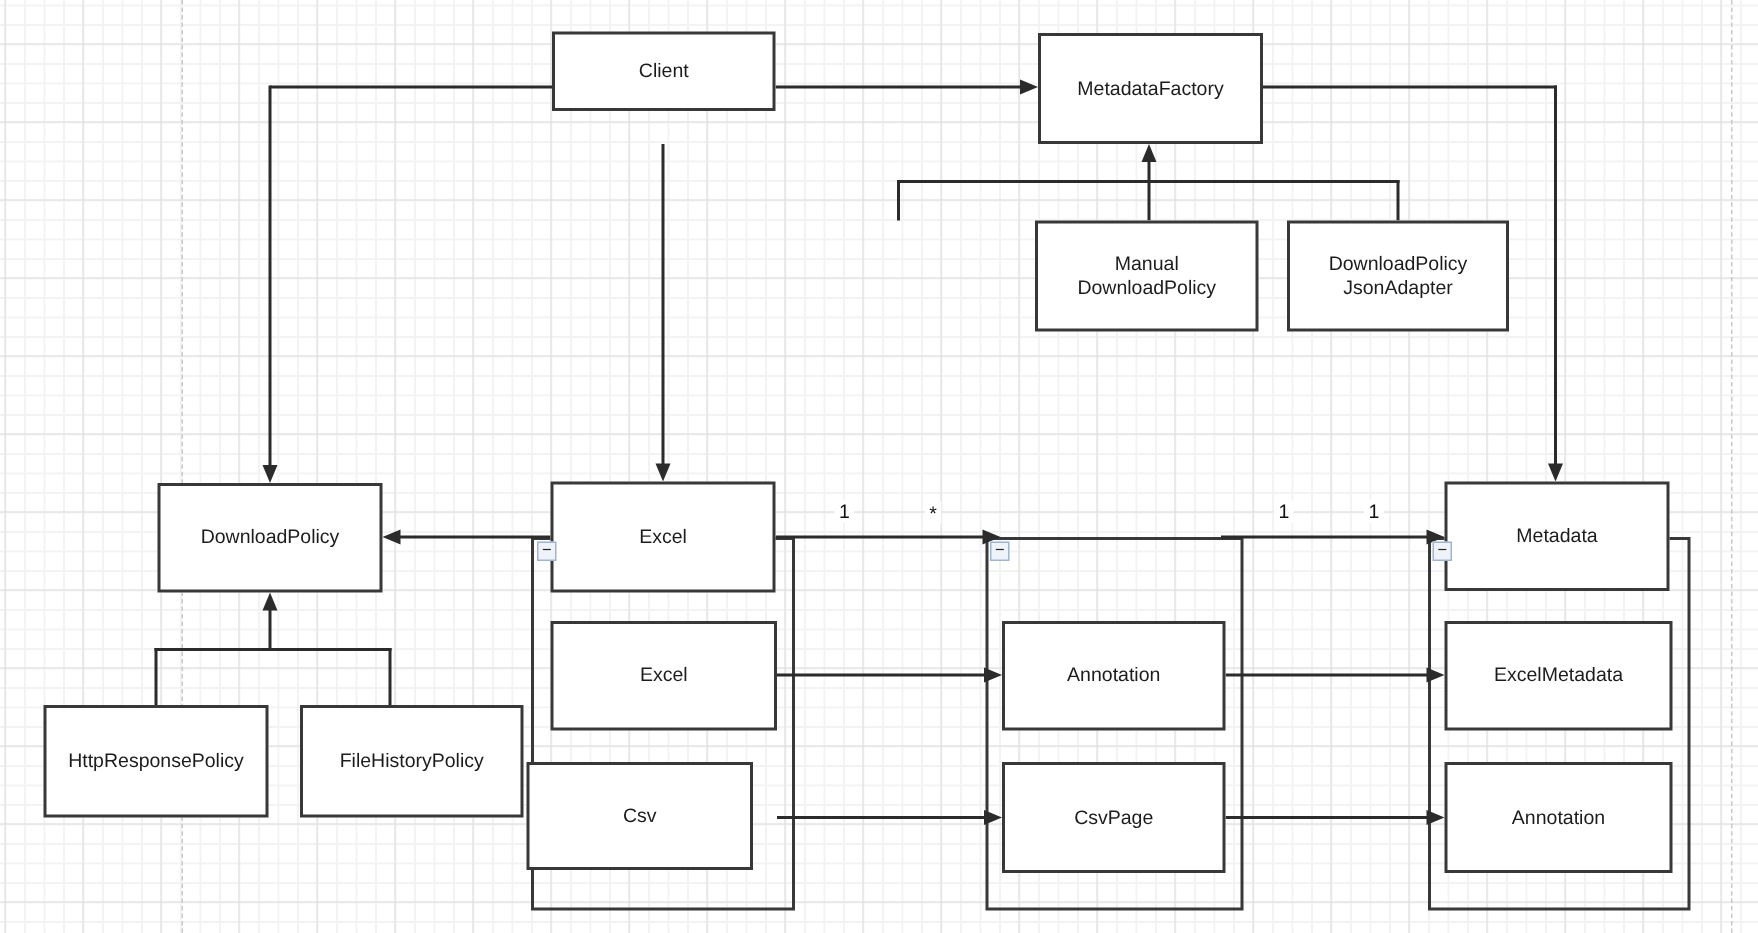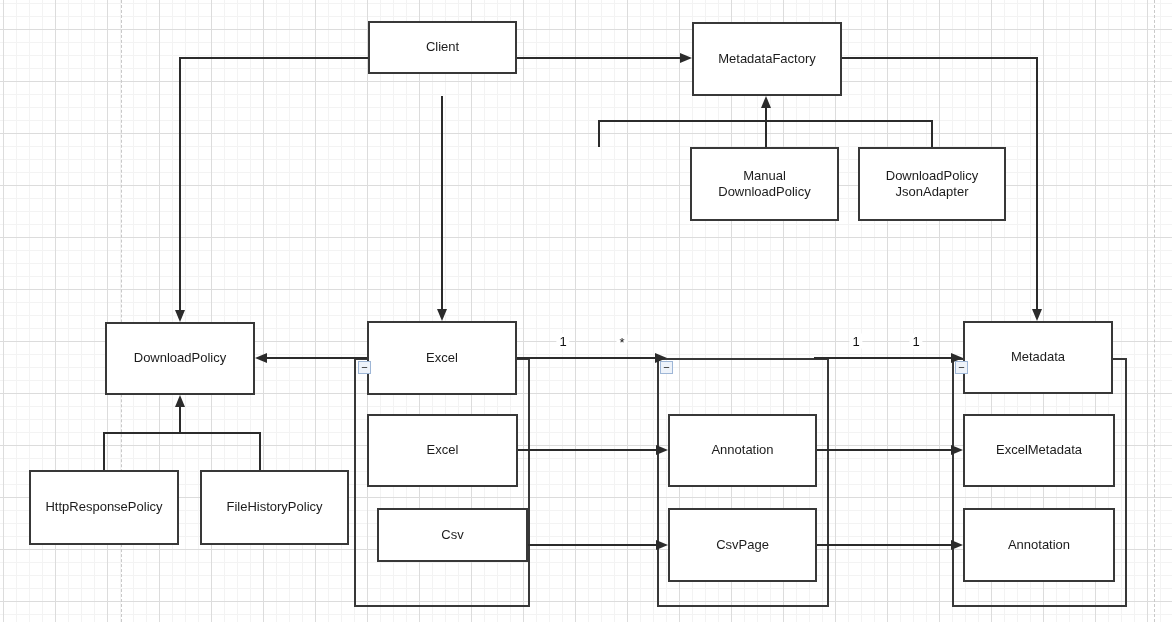--- a/index.html
+++ b/index.html
@@ -147,21 +147,21 @@
   </div>
   <div class="node" style="left:200px;top:470px;width:149px;height:75px">
     <span>FileHistoryPolicy</span>
   </div>
   <div class="node" style="left:367px;top:321px;width:150px;height:74px">
     <span>Excel</span>
   </div>
   <div class="node" style="left:367px;top:414px;width:151px;height:73px">
     <span>Excel</span>
   </div>
-  <div class="node" style="left:377px;top:508px;width:151px;height:54px">
+  <div class="node" style="left:351px;top:508px;width:151px;height:72px">
     <span>Csv</span>
   </div>
   <div class="node" style="left:668px;top:414px;width:149px;height:73px">
     <span>Annotation</span>
   </div>
   <div class="node" style="left:668px;top:508px;width:149px;height:74px">
     <span>CsvPage</span>
   </div>
   <div class="node" style="left:963px;top:414px;width:152px;height:73px">
     <span>ExcelMetadata</span>

